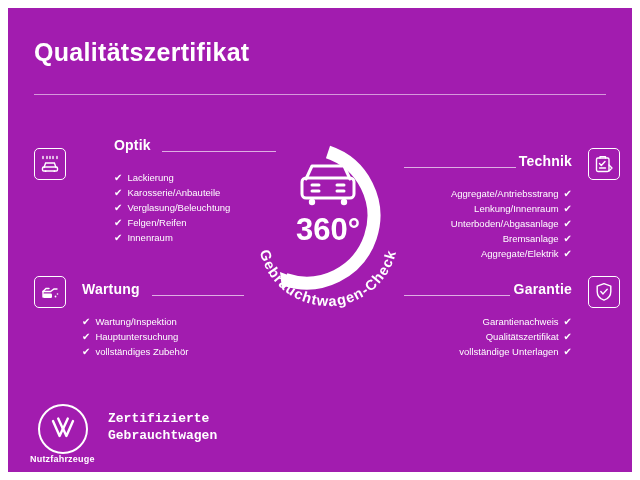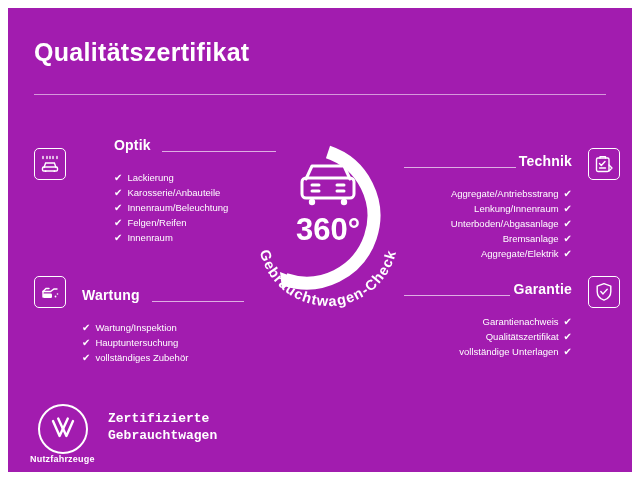--- a/index.html
+++ b/index.html
@@ -79,21 +79,21 @@
   .sec-left .sec-rule { right: 0; }
   .sec-left .items li .check { margin-right: 5px; }
 
   
   .sec-right { text-align: right; }
   .sec-right .sec-rule { left: 0; }
   .sec-right .items li .check { margin-left: 5px; }
 
   
   #sec-optik   { left: 74px;  top: 128px; width: 162px; margin-left: 32px; }
-  #sec-wartung { left: 74px;  top: 278px; width: 162px; }
+  #sec-wartung { left: 74px;  top: 272px; width: 162px; }
   #sec-technik { left: 396px; top: 144px; width: 168px; }
   #sec-garantie{ left: 396px; top: 272px; width: 168px; }
 
   #sec-optik .sec-rule   { left: 48px; }
   #sec-wartung .sec-rule { left: 70px; }
   #sec-technik .sec-rule { right: 56px; }
   #sec-garantie .sec-rule{ right: 62px; }
 
   
   .badge {
@@ -228,21 +228,21 @@
     </div>
 
     <div class="section sec-left" id="sec-optik">
       <div class="sec-head">
         <span class="sec-title">Optik</span>
         <span class="sec-rule"></span>
       </div>
       <ul class="items">
         <li><span class="check">✔</span><span>Lackierung</span></li>
         <li><span class="check">✔</span><span>Karosserie/Anbauteile</span></li>
-        <li><span class="check">✔</span><span>Innenraum/Beleuchtung</span></li>
+        <li><span class="check">✔</span><span>Verglasung/Beleuchtung</span></li>
         <li><span class="check">✔</span><span>Felgen/Reifen</span></li>
         <li><span class="check">✔</span><span>Innenraum</span></li>
       </ul>
     </div>
 
     <div class="section sec-left" id="sec-wartung">
       <div class="sec-head">
         <span class="sec-title">Wartung</span>
         <span class="sec-rule"></span>
       </div>

